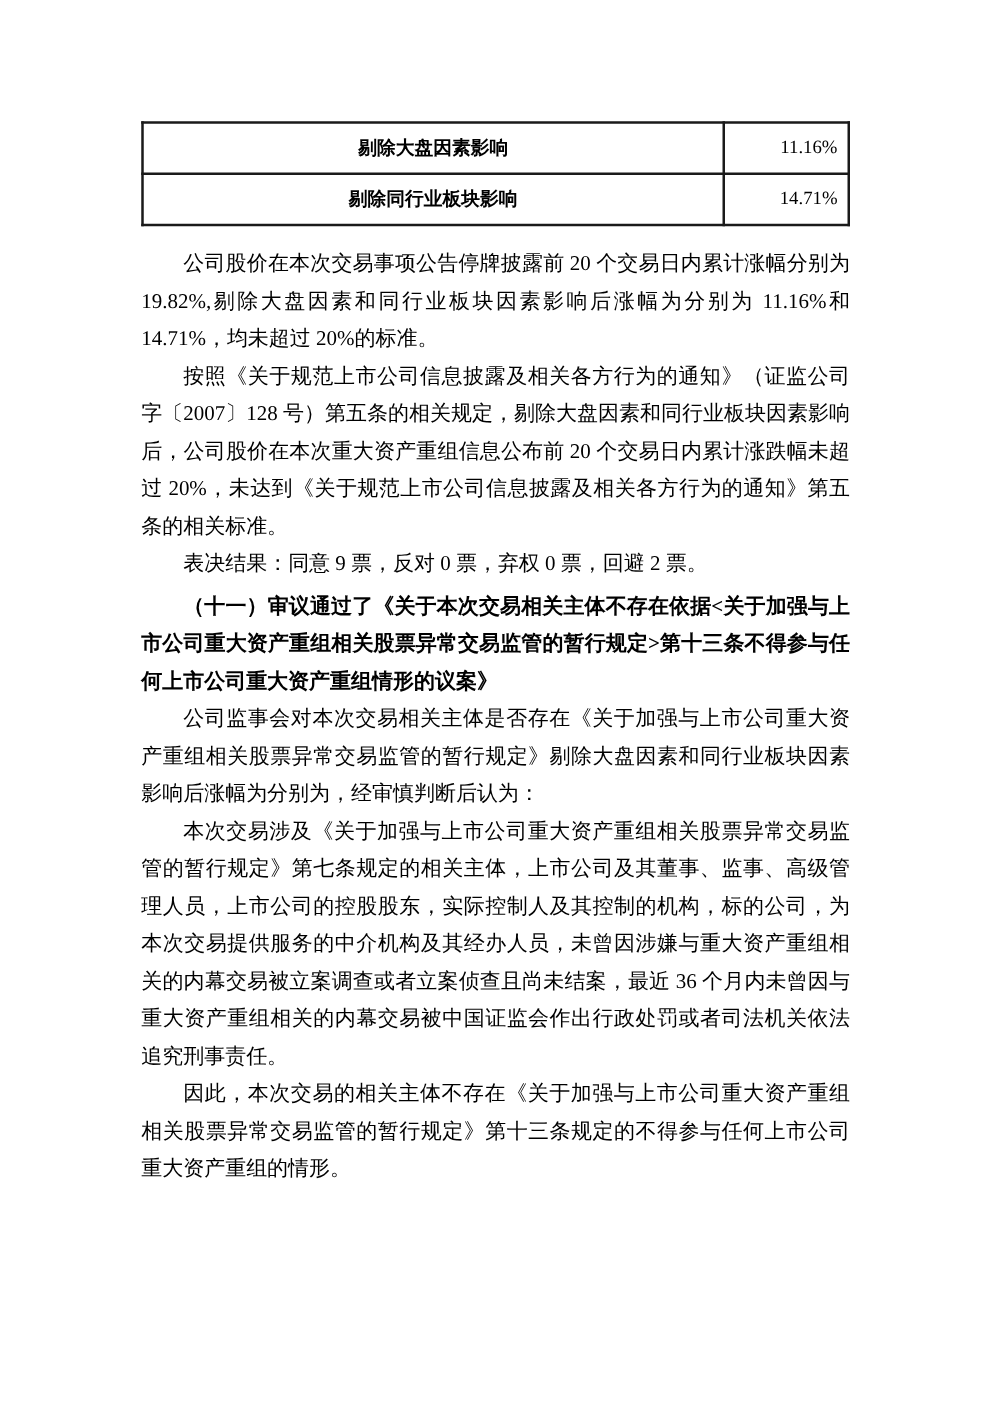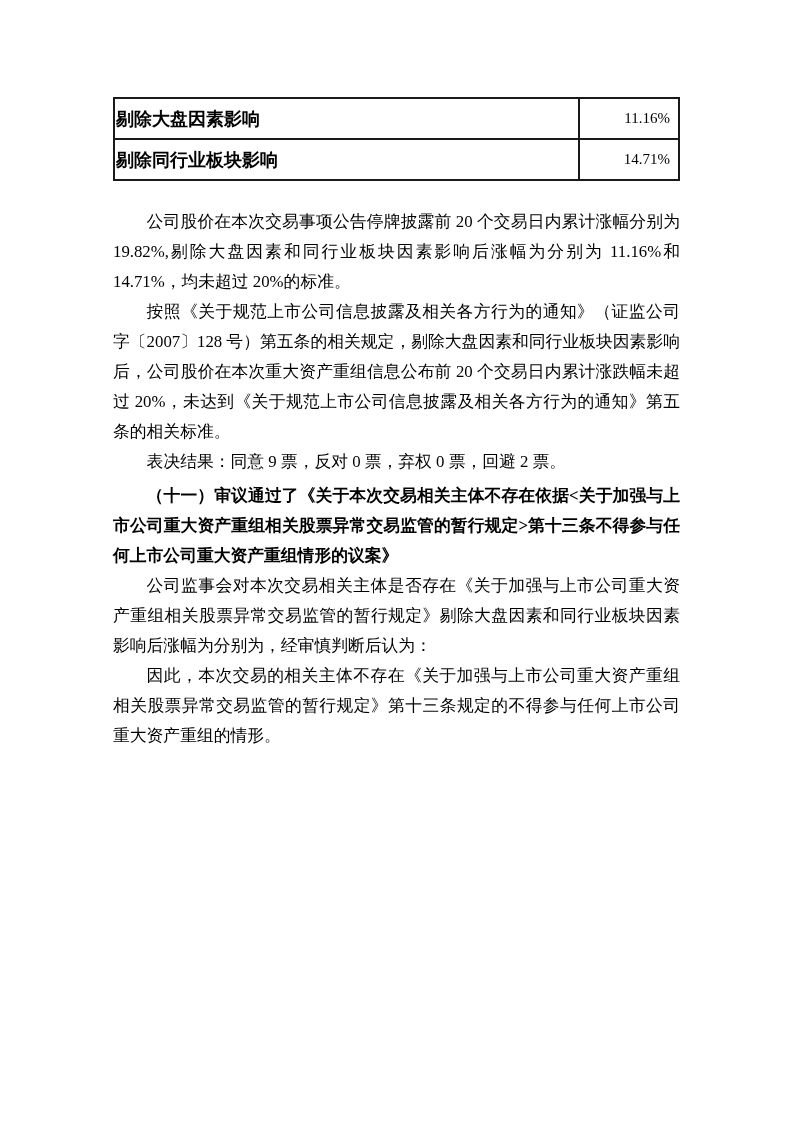--- a/index.html
+++ b/index.html
@@ -27,32 +27,33 @@
     width: 100%;
     table-layout: fixed;
   }
   table.metrics-table td {
     border: 2px solid #1a1a1a;
     height: 37px;
     vertical-align: middle;
   }
   td.metric-label {
     width: 461px;
+    text-align: center;
     font-family: Liberation Serif, serif;
     font-weight: bold;
-    font-size: 18px;
+    font-size: 15px;
   }
   td.metric-value {
     text-align: right;
     padding-right: 8px;
     font-size: 15px;
     font-family: "Liberation Serif", "DejaVu Serif", serif;
   }
   .text-block {
-    margin-top: 26px;
+    margin-top: 15px;
     font-size: 16.8px;
     line-height: 30px;
     text-align: justify;
   }
   .text-block p {
     margin: 0;
     text-indent: 2em;
   }
   .section-heading {
     margin: 4px 0 0 0;
@@ -84,17 +85,18 @@
     </table>
 
     <div class="text-block">
       <p>公司股价在本次交易事项公告停牌披露前 20 个交易日内累计涨幅分别为 19.82%,剔除大盘因素和同行业板块因素影响后涨幅为分别为 11.16%和 14.71%，均未超过 20%的标准。</p>
       <p>按照《关于规范上市公司信息披露及相关各方行为的通知》（证监公司字〔2007〕128 号）第五条的相关规定，剔除大盘因素和同行业板块因素影响后，公司股价在本次重大资产重组信息公布前 20 个交易日内累计涨跌幅未超过 20%，未达到《关于规范上市公司信息披露及相关各方行为的通知》第五条的相关标准。</p>
       <p>表决结果：同意 9 票，反对 0 票，弃权 0 票，回避 2 票。</p>
 
       <h3 class="section-heading">（十一）审议通过了《关于本次交易相关主体不存在依据&lt;关于加强与上市公司重大资产重组相关股票异常交易监管的暂行规定&gt;第十三条不得参与任何上市公司重大资产重组情形的议案》</h3>
 
       <p>公司监事会对本次交易相关主体是否存在《关于加强与上市公司重大资产重组相关股票异常交易监管的暂行规定》剔除大盘因素和同行业板块因素影响后涨幅为分别为，经审慎判断后认为：</p>
+      <p>本次交易涉及《关于加强与上市公司重大资产重组相关股票异常交易监管的暂行规定》第七条规定的相关主体，上市公司及其董事、监事、高级管理人员，上市公司的控股股东，实际控制人及其控制的机构，标的公司，为本次交易提供服务的中介机构及其经办人员，未曾因涉嫌与重大资产重组相关的内幕交易被立案调查或者立案侦查且尚未结案，最近 36 个月内未曾因与重大资产重组相关的内幕交易被中国证监会作出行政处罚或者司法机关依法追究刑事责任。</p>
       <p>因此，本次交易的相关主体不存在《关于加强与上市公司重大资产重组相关股票异常交易监管的暂行规定》第十三条规定的不得参与任何上市公司重大资产重组的情形。</p>
     </div>
 
   </div>
 </div>
 
 </body></html>

